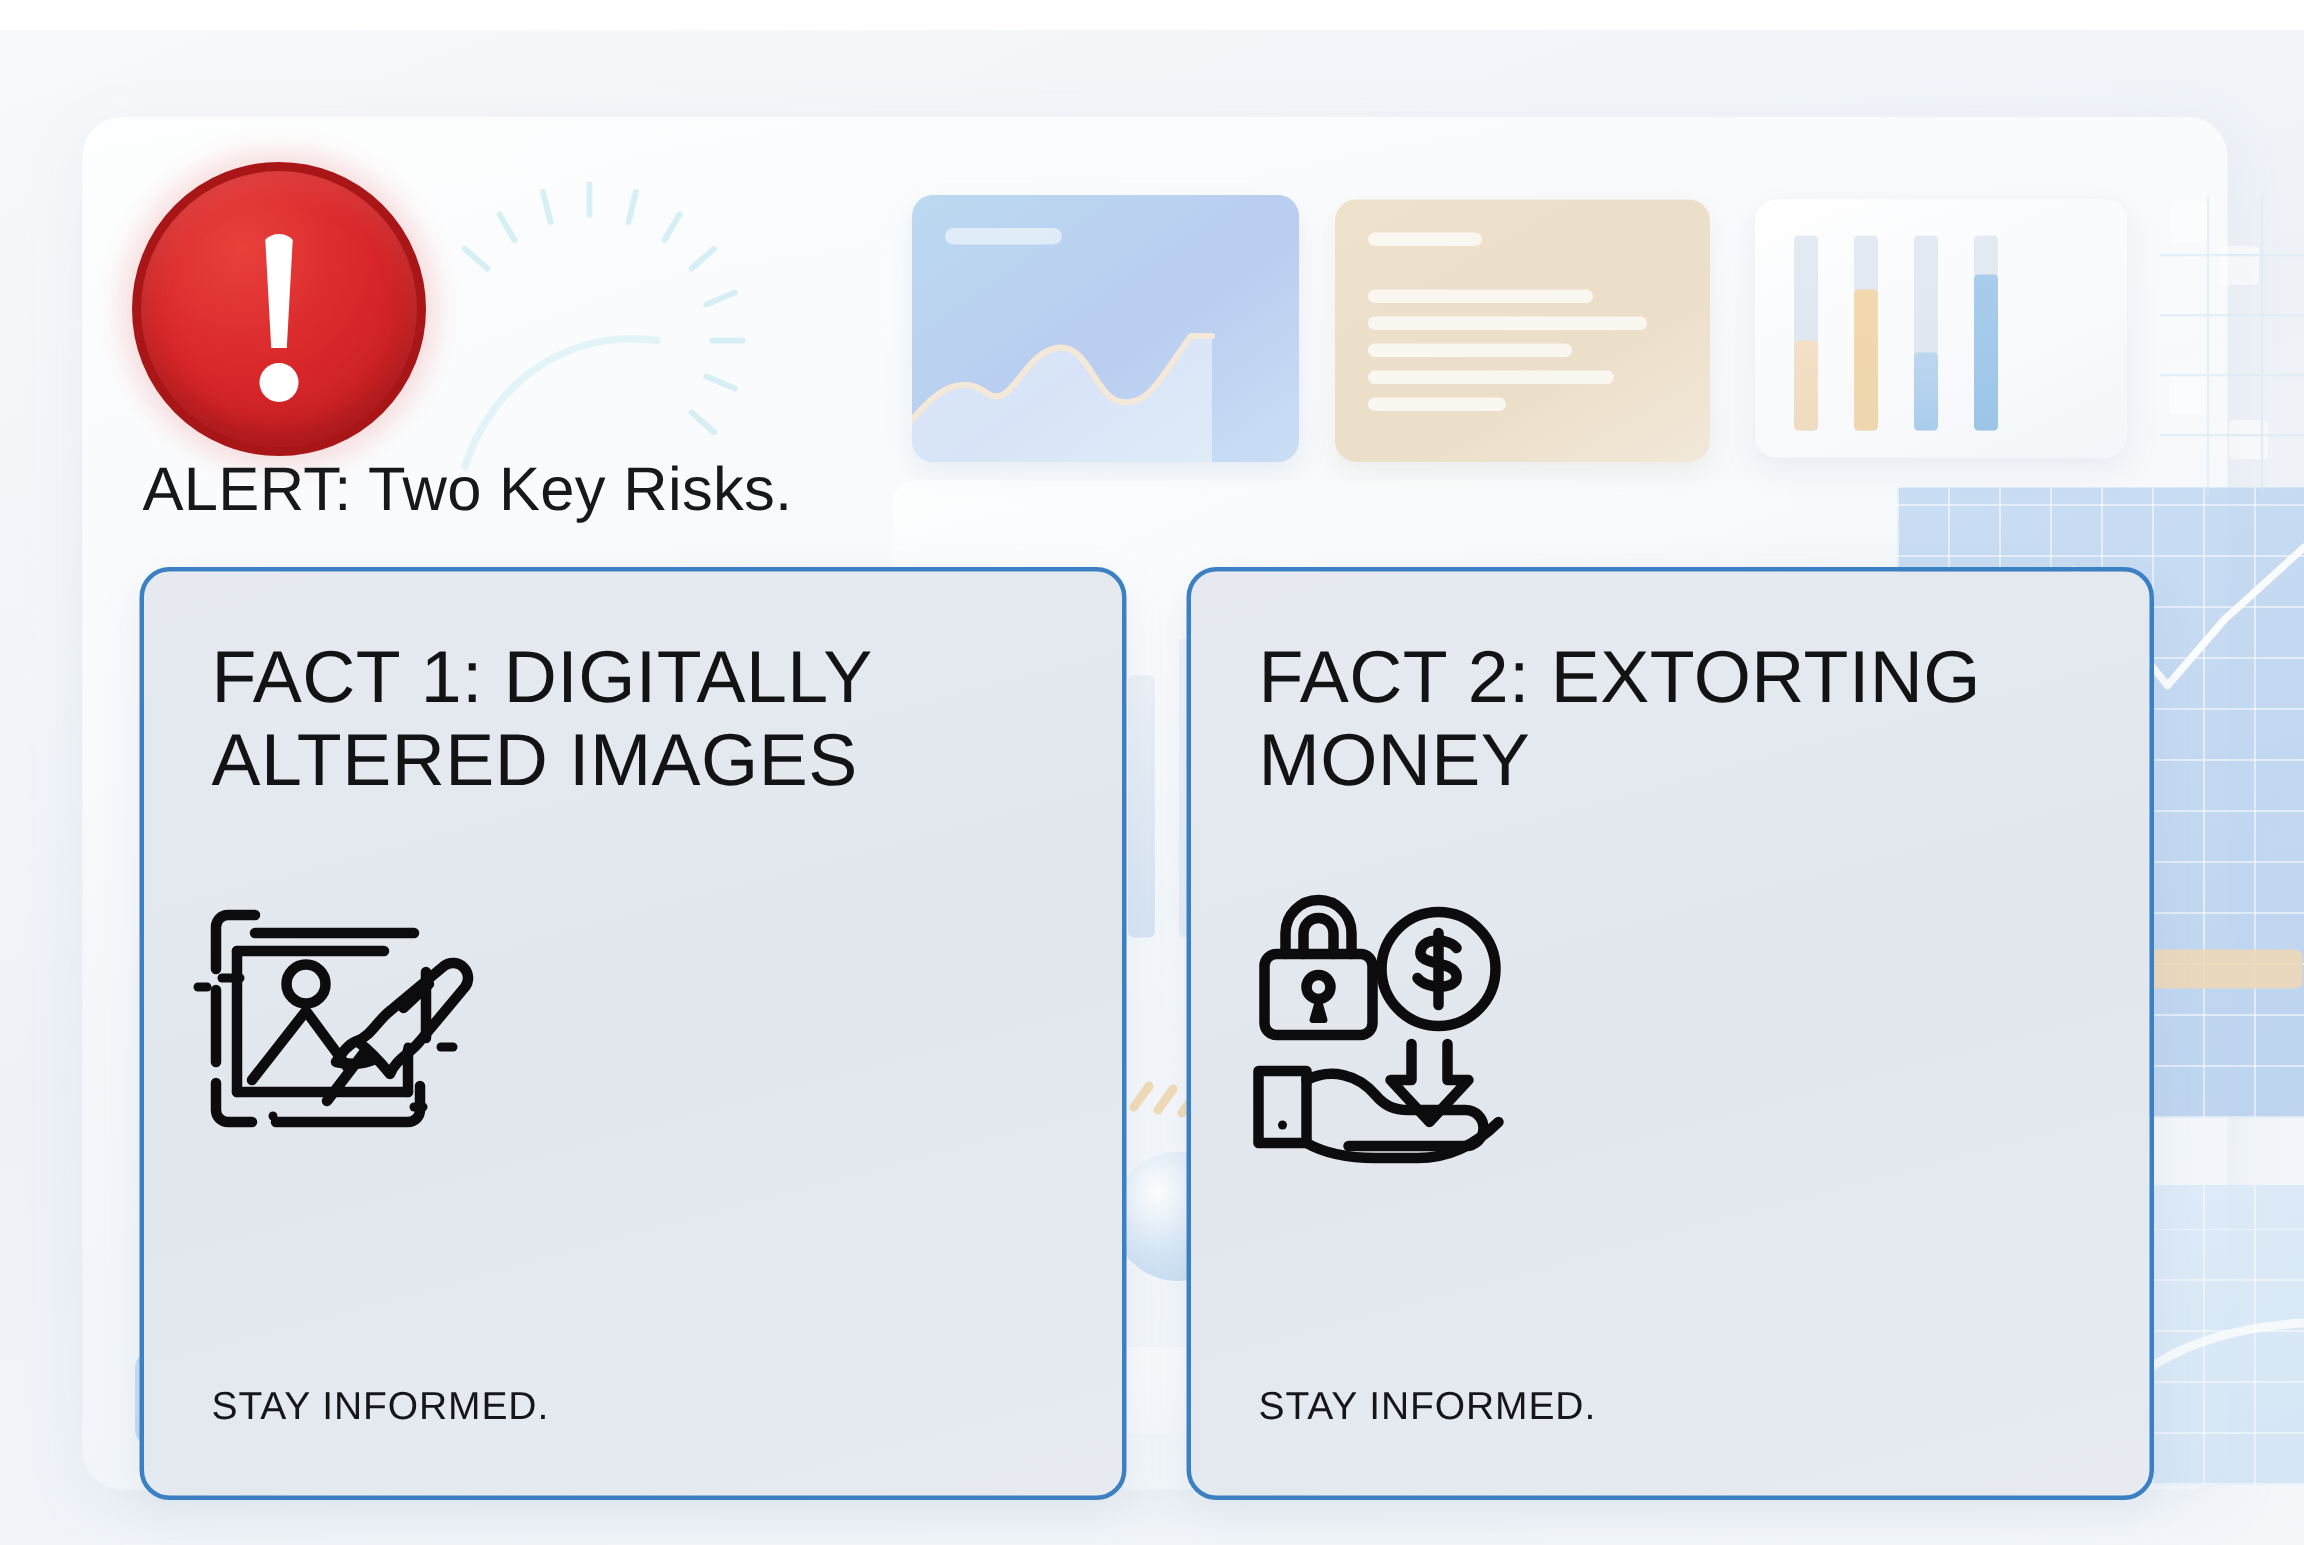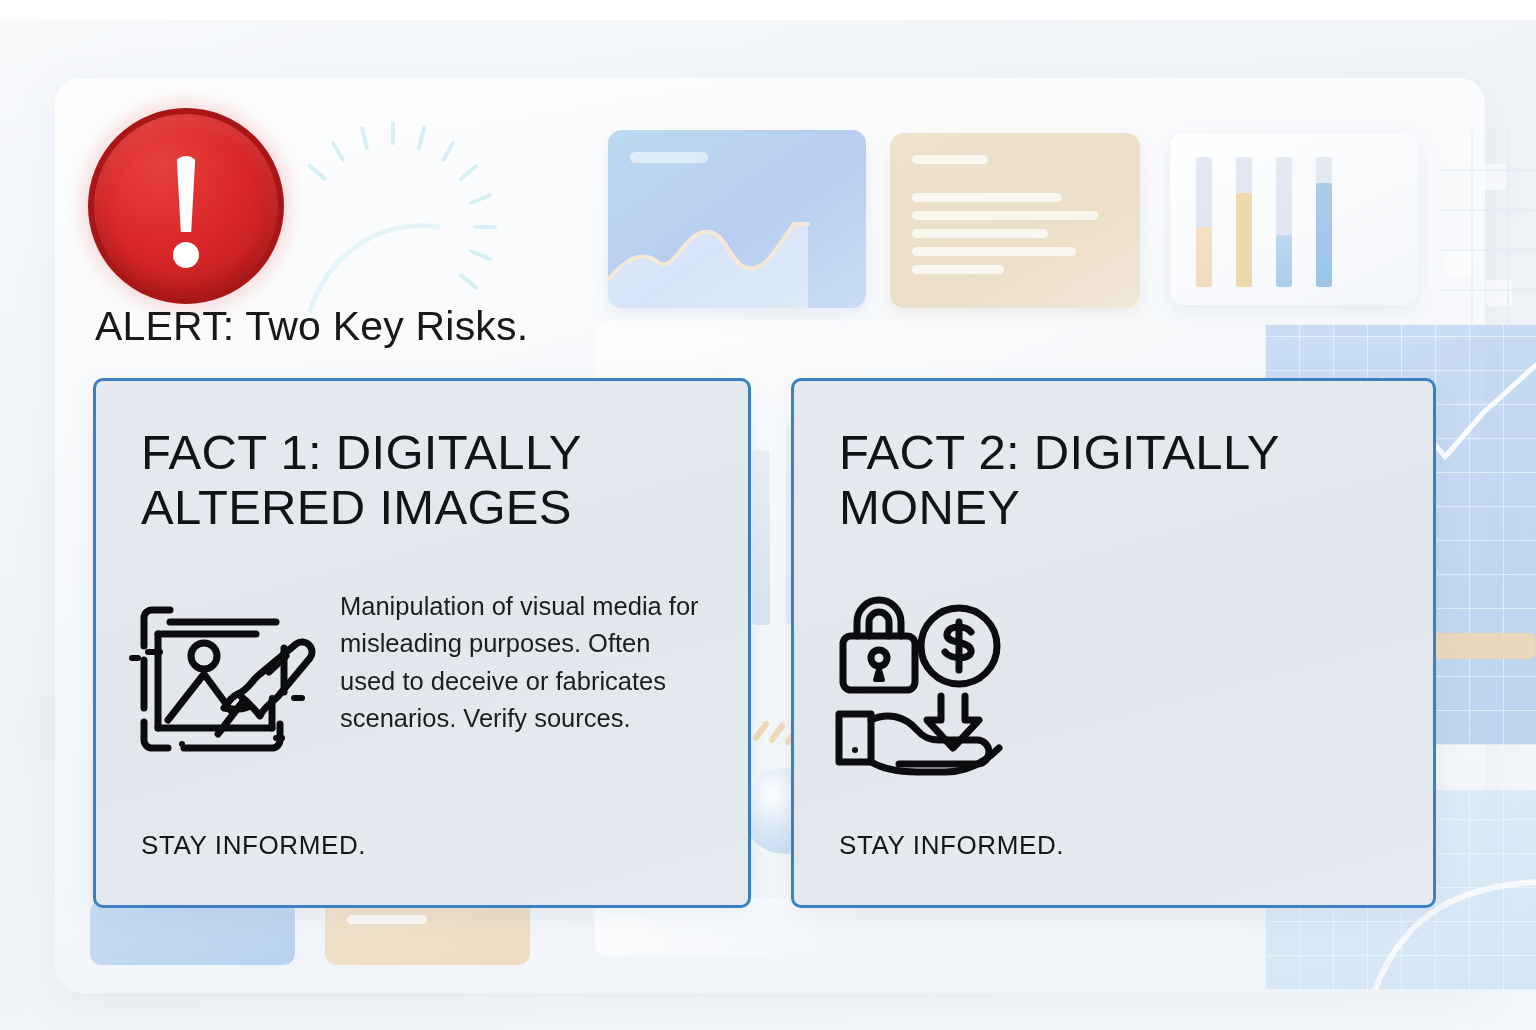--- a/index.html
+++ b/index.html
@@ -200,23 +200,23 @@
     font-weight: 400;
     letter-spacing: .2px;
     color: #17181a;
     white-space: nowrap;
   }
 
   
   .fact-card {
     position: absolute;
     top: 358px;
-    height: 530px;
+    height: 622px;
     border: 3px solid #3a80c2;
-    border-radius: 10px;
+    border-radius: 20px;
     background: linear-gradient(165deg, #e6eaf0 0%, #e2e7ee 50%, #e7ebf1 100%);
     box-sizing: border-box;
     box-shadow: 0 8px 26px rgba(140,160,185,.13);
   }
   #card-1 { left: 93px;  width: 658px; }
   #card-2 { left: 791px; width: 645px; }
 
   .fact-heading {
     position: absolute;
     left: 45px;
@@ -417,28 +417,27 @@
           <path d="M143 84 L160 68"></path>
 
           <path d="M6 70 h6" stroke-width="6"></path>
           <path d="M22 64 h12" stroke-width="6"></path>
           <path d="M168 110 h8" stroke-width="6"></path>
           <path d="M150 150 h6" stroke-width="6"></path>
           <circle cx="56" cy="156" r="3" fill="#0c0c0e" stroke="none"></circle>
           <circle cx="146" cy="110" r="3" fill="#0c0c0e" stroke="none"></circle>
         </svg>
       </div>
-      <div class="fact-desc">Manipulation of visual media for misleading purposes. Often used to deceive or fabricates scenarios. Verify sources.</div>
     </div>
 
     <div class="fact-footer">STAY INFORMED.</div>
   </div>
 
   <div class="fact-card" id="card-2">
-    <div class="fact-heading">FACT 2: DIGITALLY MONEY</div>
+    <div class="fact-heading">FACT 2: EXTORTING MONEY</div>
 
     <div class="fact-body-row">
       <div class="fact-icon">
         <svg viewBox="0 0 190 190" width="190" height="190" fill="none" stroke="#0c0c0e" stroke-width="7" stroke-linecap="round" stroke-linejoin="round">
 
           <rect x="16" y="48" width="72" height="54" rx="8"></rect>
           <path d="M30 48 V34 a22 22 0 0 1 44 0 V48"></path>
           <path d="M42 48 V34 a10 10 0 0 1 20 0 V48"></path>
           <circle cx="52" cy="70" r="8"></circle>
           <path d="M52 78 l-4 14 h8 Z" fill="#0c0c0e" stroke-width="4"></path>

